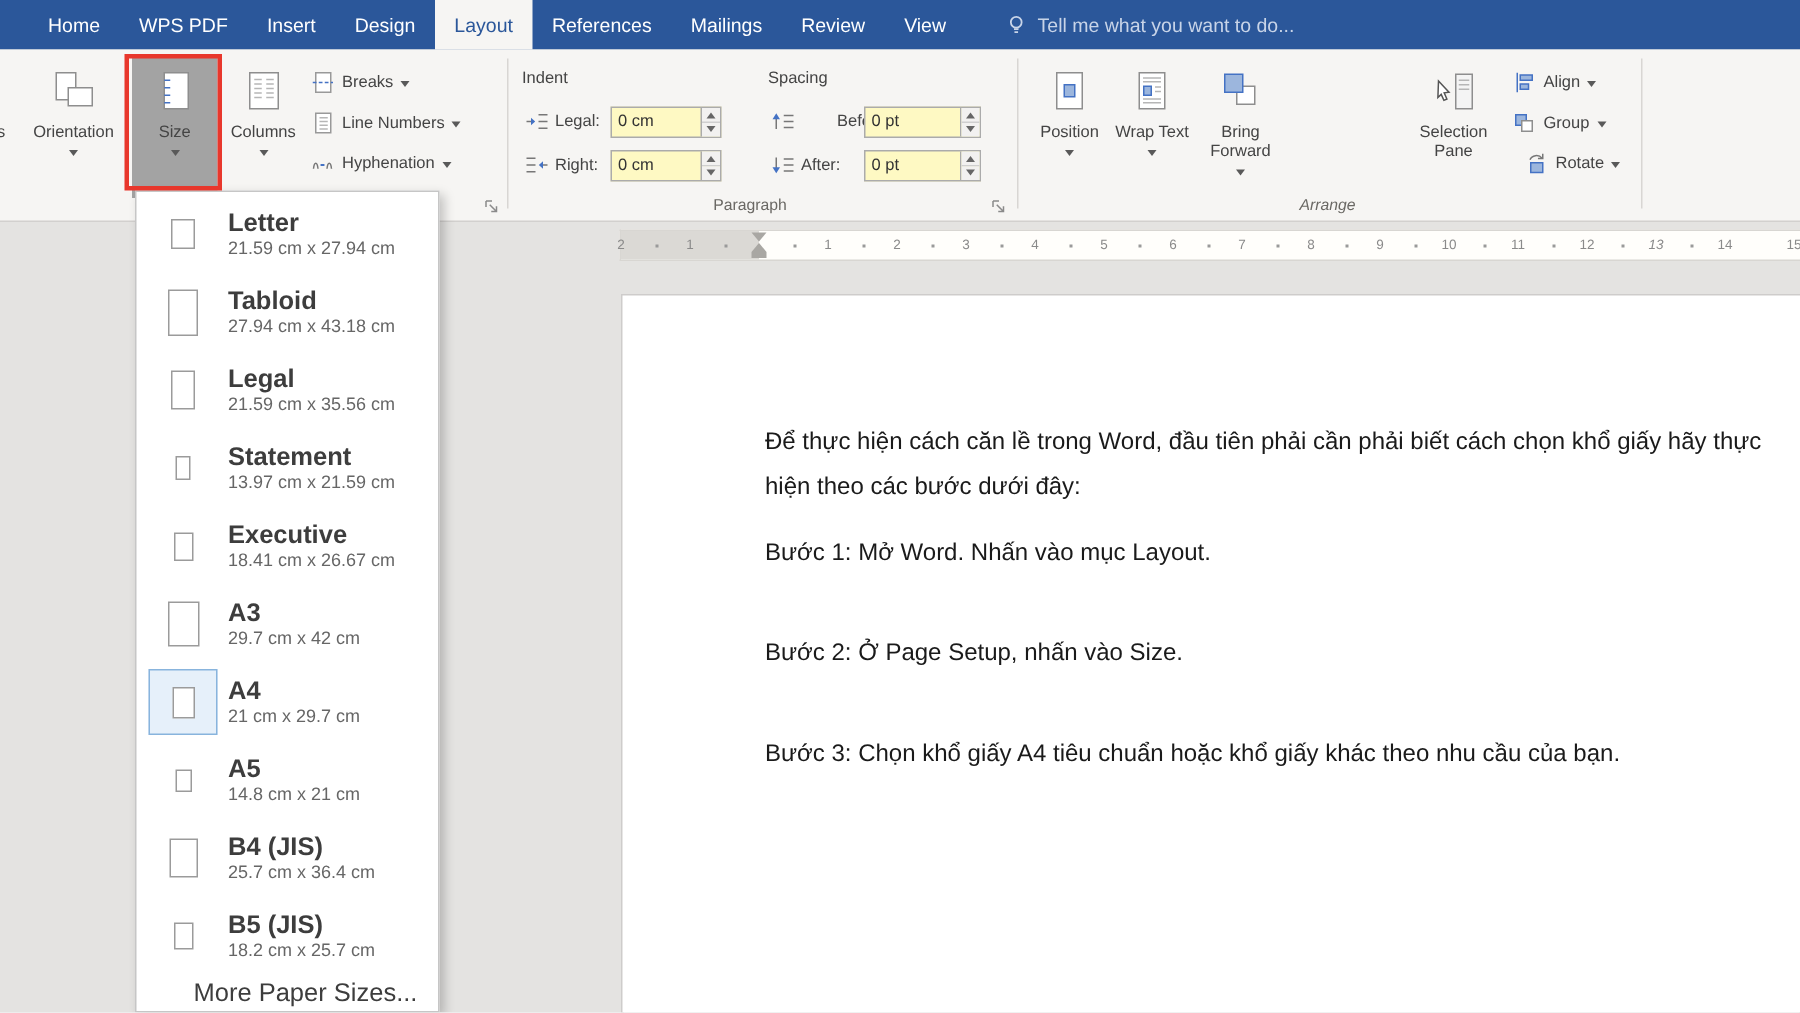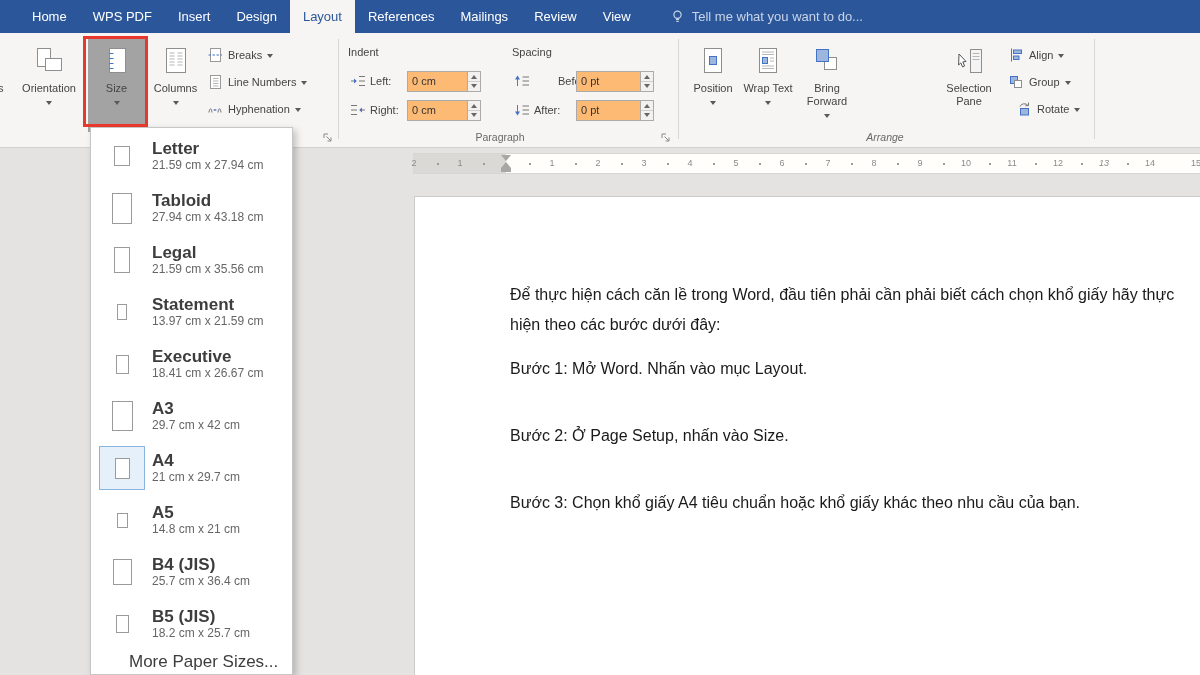--- a/index.html
+++ b/index.html
@@ -22,21 +22,21 @@
   .caret { width:0; height:0; border-left:3.5px solid transparent; border-right:3.5px solid transparent; border-top:4px solid #595959; display:inline-block; margin-top:4px; }
   .pressed { background:#a3a3a3; }
   .smallrow { position:absolute; height:24px; display:flex; align-items:center; gap:5px; font-size:11px; color:#444; white-space:nowrap; }
   .smallrow .caret { margin-top:1px; }
   .vdiv { position:absolute; top:6px; height:100px; width:1px; background:#d8d6d3; }
   .seclabel { position:absolute; font-size:11px; color:#444; }
   .grouplabel { position:absolute; top:96px; height:16px; line-height:16px; font-size:10.5px; color:#6a6864; text-align:center; }
   .launcher { position:absolute; top:99px; width:12px; height:12px; }
   .fieldrow { position:absolute; height:22px; display:flex; align-items:center; font-size:11px; color:#444; }
   .fieldrow .flabel { margin:0 4px; text-align:left; }
-  .spin { display:flex; border:1px solid #ababab; background:#fdba74; height:21px; }
+  .spin { display:flex; border:1px solid #ababab; background:#fef9c3; height:21px; }
   .spin input { border:none; outline:none; width:100%; font-size:11px; padding:0 4px; font-family:inherit; color:#333; background:transparent; }
   .spinbtns { width:13px; display:flex; flex-direction:column; border-left:1px solid #ababab; flex:none; }
   .sb { flex:1; background:#f2f1f0; position:relative; }
   .sb.up { border-bottom:1px solid #cfcfcf; }
   .sb:after { content:""; position:absolute; left:3px; border-left:3px solid transparent; border-right:3px solid transparent; }
   .sb.up:after { top:3px; border-bottom:4px solid #666; }
   .sb.dn:after { top:2px; border-top:4px solid #666; }
 
   
   .ruler { position:absolute; left:413px; top:153px; width:787px; height:21px; background:#fffefb; border:1px solid #d8d6d2; border-right:none; }
@@ -171,21 +171,21 @@
         </svg>
     </div>
 
     <div class="seclabel" style="left:348px;top:13px;">Indent</div>
 
     <div class="fieldrow" style="left:350px;top:37px;">
       <svg width="16" height="16" viewBox="0 0 16 16">
           <path d="M9 3.5h6M9 8h6M9 12.5h6M1 8h4.5" stroke="#777"></path>
           <path d="M4 5.5 L6.8 8 L4 10.5 Z" fill="#4472c4"></path>
         </svg>
-      <span class="flabel" style="width:33px;">Left:</span>
+      <span class="flabel" style="width:33px;">Legal:</span>
       <div class="spin" style="width:74px;">
         <input readonly="" value="0 cm" style="">
         <div class="spinbtns">
             <div class="sb up"></div>
             <div class="sb dn"></div>
           </div>
       </div>
     </div>
     <div class="fieldrow" style="left:350px;top:66px;">
       <svg width="16" height="16" viewBox="0 0 16 16">

